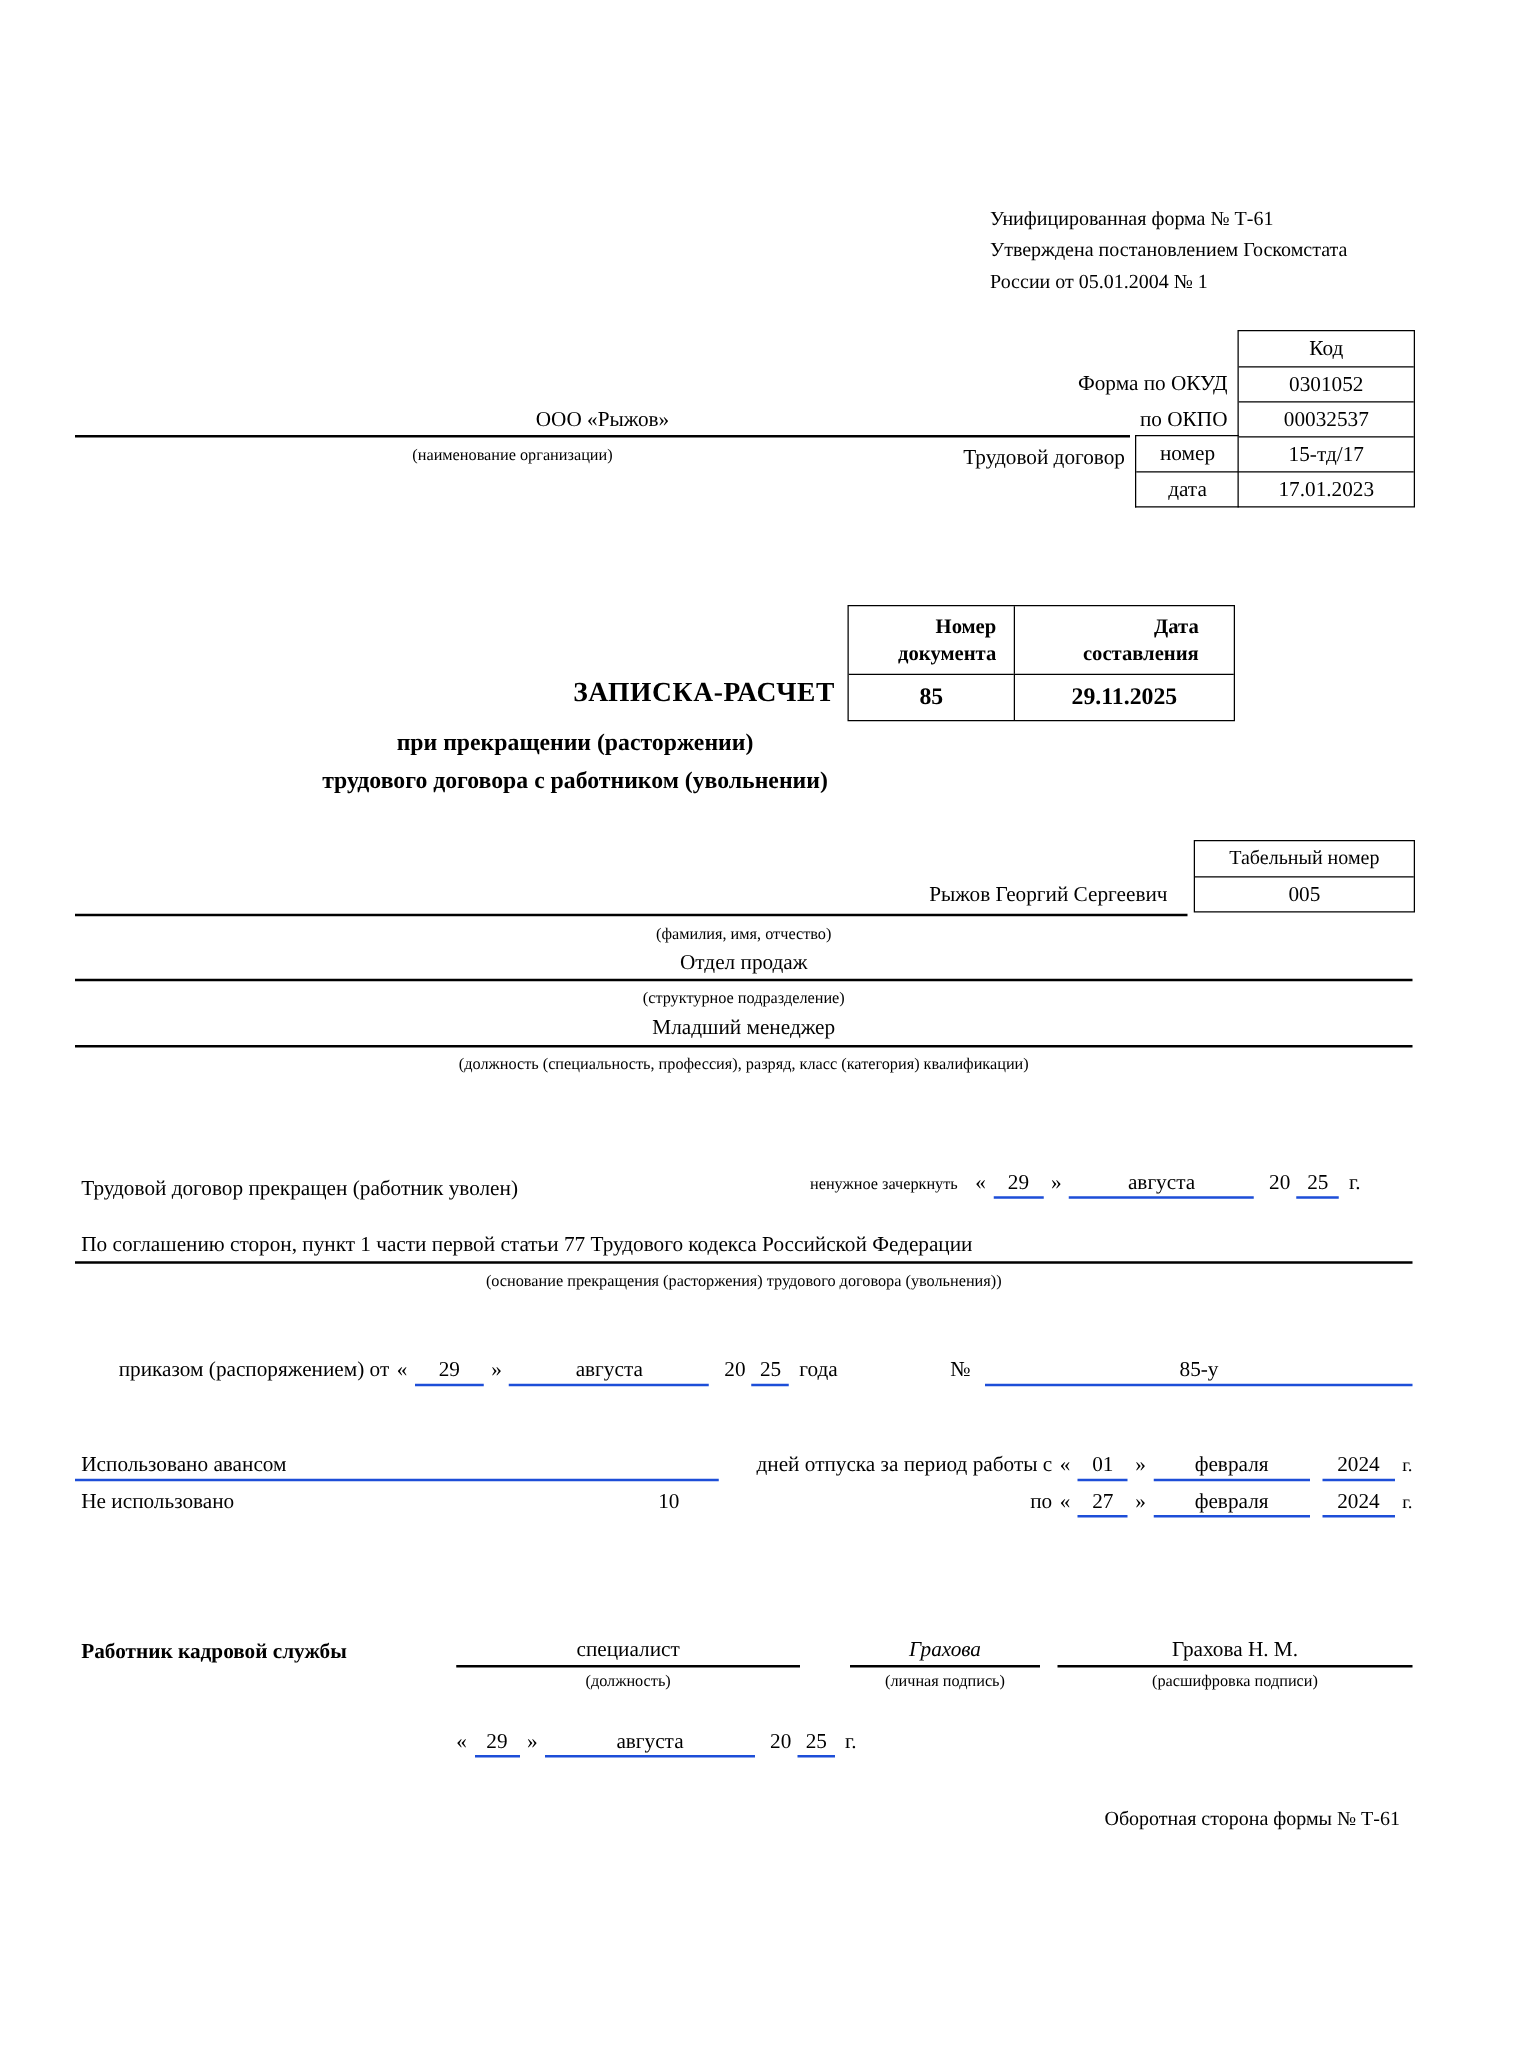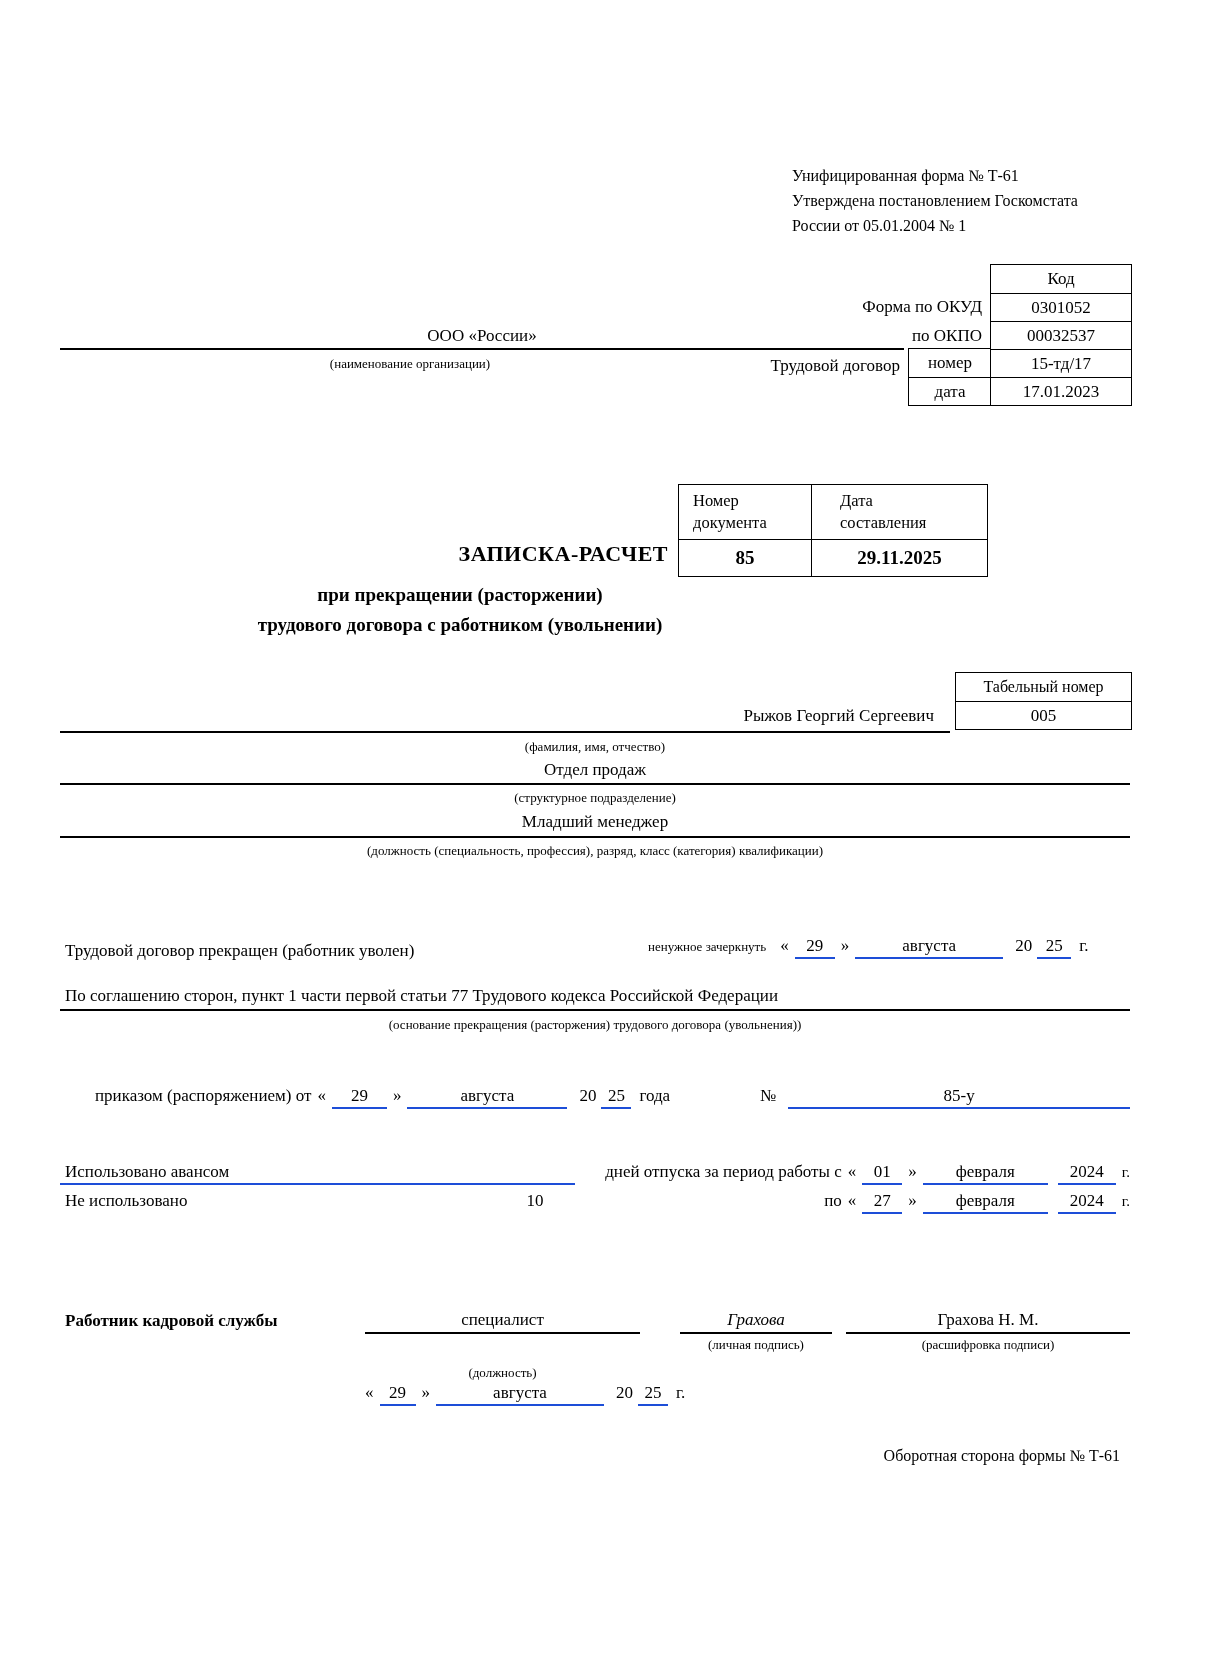--- a/index.html
+++ b/index.html
@@ -24,21 +24,21 @@
   .pre { margin:0 5px 0 12px; }
   .w34{width:34px;} .w36{width:36px;} .w40{width:40px;} .w55{width:55px;}
   .w125{width:125px;} .w148{width:148px;} .w58{width:58px;} .w160{width:160px;} .w168{width:168px;} .w30{width:30px;} .ml10{margin-left:10px;}
   
   .gtable { display:grid; border:1.5px solid #000; box-sizing:content-box; }
   .gcell { display:flex; align-items:center; justify-content:center; box-sizing:border-box; }
   .bt { border-top:1.5px solid #000; }
   .bl { border-left:1.5px solid #000; }
   .meta { font-size:16px; line-height:25px; }
   .lbl17 { font-size:17px; }
-  .hdr2 { font-size:16.5px; line-height:1.35; text-align:left; }
+  .hdr2 { font-size:16.5px; line-height:1.35; text-align:right;font-weight:bold; }
   .docval { font-size:19px; font-weight:bold; }
   .title-main { font-size:22px; font-weight:bold; letter-spacing:0.5px; }
   .subtitle { font-size:19px; font-weight:bold; }
   .sigf { display:flex; flex-direction:column; }
   .sigv { border-bottom:2px solid #000; text-align:center; padding-bottom:2px; }
   .sigc { font-size:13px; text-align:center; margin-top:3px; }
   .bold17 { font-weight:bold; font-size:17px; }
 </style>
 </head>
 <body>
@@ -61,21 +61,21 @@
 
   <div class="abs gtable" style="left:888px; top:348px; width:82px; grid-auto-rows:28px; border-right:none;">
     <div class="gcell">номер</div>
     <div class="gcell bt">дата</div>
   </div>
 
   <div class="abs right lbl17" style="left:700px; top:297px; width:262px;">Форма по ОКУД</div>
   <div class="abs right lbl17" style="left:700px; top:326px; width:262px;">по ОКПО</div>
   <div class="abs right lbl17" style="left:620px; top:356px; width:260px;">Трудовой договор</div>
 
-  <div class="abs center" style="left:40px; top:326px; width:844px;">ООО «России»</div>
+  <div class="abs center" style="left:40px; top:326px; width:844px;">ООО «Рыжов»</div>
   <div class="abs rule" style="left:40px; top:348px; width:844px;"></div>
   <div class="abs center cap" style="left:40px; top:356px; width:700px;">(наименование организации)</div>
 
   <div class="abs gtable" style="left:658px; top:484px; grid-template-columns:132px 176px; grid-template-rows:54px 37px;">
     <div class="gcell hdr2" style="padding:2px 14px;">Номер документа</div>
     <div class="gcell hdr2 bl" style="padding:2px 28px;">Дата составления</div>
     <div class="gcell docval bt">85</div>
     <div class="gcell docval bt bl">29.11.2025</div>
   </div>
 
@@ -149,21 +149,21 @@
     <span class="q">«</span>
     <span class="fld w40">27</span>
     <span class="q">»</span>
     <span class="fld w125">февраля</span>
     <span class="fld w58 ml10">2024</span>
     <span class="suf">г.</span>
   </div>
 
   <div class="abs row" style="left:45px; top:1310px; width:1065px; align-items:flex-start;">
     <span class="bold17" style="width:300px; padding-top:1px;">Работник кадровой службы</span>
-    <span class="sigf" style="width:275px;gap:28px;">
+    <span class="sigf" style="width:275px;">
       <span class="sigv">специалист</span>
       <span class="sigc">(должность)</span>
     </span>
     <span class="sigf" style="width:152px; margin-left:40px;">
       <span class="sigv italic">Грахова</span>
       <span class="sigc">(личная подпись)</span>
     </span>
     <span class="sigf" style="flex:1 1 auto; margin-left:14px;">
       <span class="sigv">Грахова Н. М.</span>
       <span class="sigc">(расшифровка подписи)</span>

